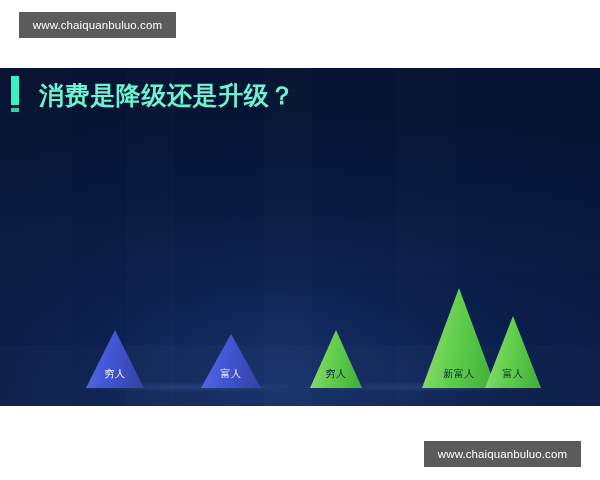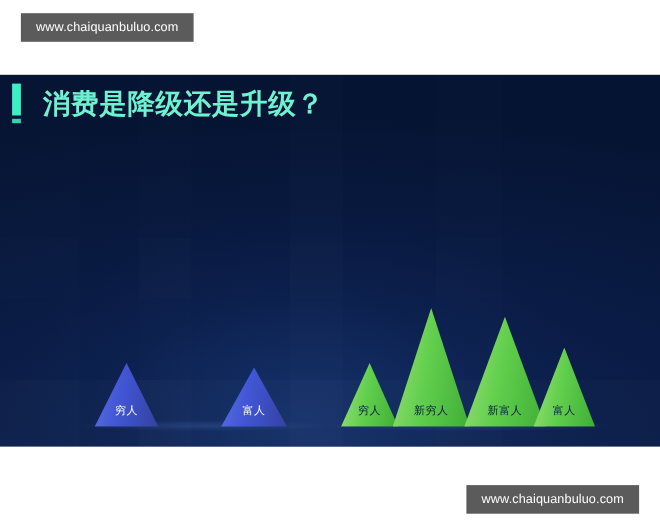--- a/index.html
+++ b/index.html
@@ -197,24 +197,20 @@
         <div class="shape"></div>
         <div class="label">富人</div>
       </div>
     </div>
 
     <div id="group-green" class="group">
       <div id="tri-green-0" class="tri green">
         <div class="shape"></div>
         <div class="label">穷人</div>
       </div>
-      <div id="tri-green-1" class="tri green">
-        <div class="shape"></div>
-        <div class="label">新穷人</div>
-      </div>
       <div id="tri-green-2" class="tri green">
         <div class="shape"></div>
         <div class="label">新富人</div>
       </div>
       <div id="tri-green-3" class="tri green">
         <div class="shape"></div>
         <div class="label">富人</div>
       </div>
     </div>
 

